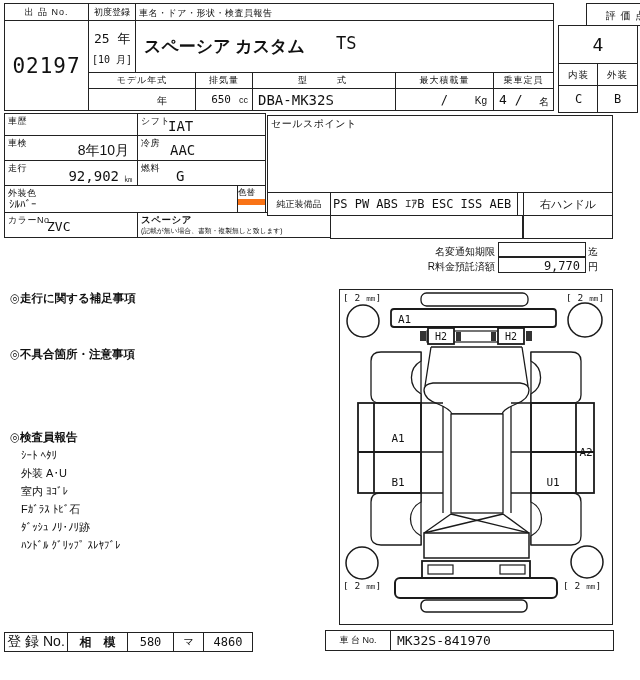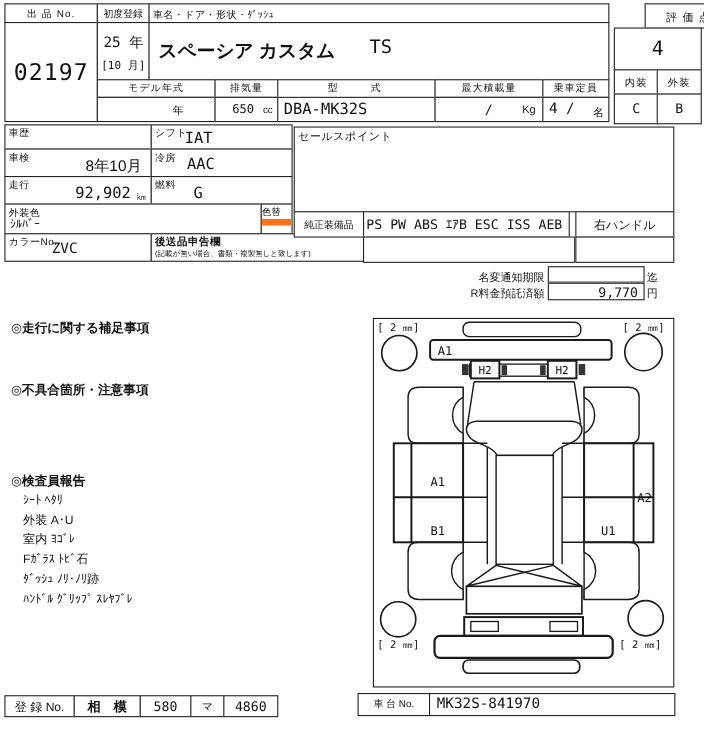--- a/index.html
+++ b/index.html
@@ -26,21 +26,21 @@
 
 <div class="cell" style="left:88px;top:3px;width:48px;height:18px;">
   <div class="tagc" style="top:2px;letter-spacing:0;">初度登録</div>
 </div>
 <div class="cell" style="left:88px;top:20px;width:48px;height:53px;">
   <div class="txt mono" style="left:5px;top:9px;font-size:13px;">25 年</div>
   <div class="txt mono" style="left:3px;top:32px;font-size:10px;">[10 月]</div>
 </div>
 
 <div class="cell" style="left:135px;top:3px;width:419px;height:18px;">
-  <div class="tag" style="top:3px;">車名・ドア・形状・ﾀﾞｯｼｭ</div>
+  <div class="tag" style="top:3px;">車名・ドア・形状・検査員報告</div>
 </div>
 <div class="cell" style="left:135px;top:20px;width:419px;height:53px;">
   <span class="txt" style="left:8px;top:14px;font-size:17px;font-weight:bold;">スペーシア カスタム</span>
   <span class="txt mono" style="left:200px;top:12px;font-size:17px;">TS</span>
 </div>
 
 <div class="cell" style="left:88px;top:72px;width:108px;height:17px;">
   <div class="tagc" style="top:1px;">モデル年式</div>
 </div>
 <div class="cell" style="left:88px;top:88px;width:108px;height:23px;">
@@ -127,21 +127,21 @@
   <span class="txt" style="left:4px;bottom:2px;font-size:11px;">ｼﾙﾊﾞｰ</span>
 </div>
 <div class="cell" style="left:237px;top:185px;width:29px;height:28px;">
   <div style="border-bottom:6px solid #f97316;height:13px;font-size:8.5px;line-height:13px;">色替</div>
 </div>
 <div class="cell" style="left:4px;top:212px;width:134px;height:26px;">
   <div class="tag">カラーNo.</div>
   <span class="txt mono" style="left:42px;top:6px;font-size:13px;">ZVC</span>
 </div>
 <div class="cell" style="left:137px;top:212px;width:194px;height:26px;">
-  <div class="tag" style="font-size:9.5px;font-weight:bold;">後送品申告欄</div>
+  <div class="tag" style="font-size:9.5px;font-weight:bold;">スペーシア</div>
   <div class="txt" style="left:3px;top:13px;font-size:6.8px;">(記載が無い場合、書類・複製無しと致します)</div>
 </div>
 
 <div class="cell" style="left:267px;top:115px;width:346px;height:78px;">
   <div class="tag" style="font-size:10px;">セールスポイント</div>
 </div>
 <div class="cell vcenter hcenter" style="left:267px;top:192px;width:64px;height:24px;">
   <span style="font-size:9px;">純正装備品</span>
 </div>
 <div class="cell vcenter" style="left:330px;top:192px;width:188px;height:24px;">
@@ -244,21 +244,21 @@
   <text x="441" y="340" font-size="10" text-anchor="middle">H2</text>
   <text x="511" y="340" font-size="10" text-anchor="middle">H2</text>
   <text x="398" y="442" font-size="11" text-anchor="middle">A1</text>
   <text x="398" y="486" font-size="11" text-anchor="middle">B1</text>
   <text x="586" y="456" font-size="11" text-anchor="middle">A2</text>
   <text x="553" y="486" font-size="11" text-anchor="middle">U1</text>
 </svg>
 </div>
 
 <div class="cell vcenter hcenter" style="left:4px;top:632px;width:64px;height:20px;">
-  <span style="font-size:11px;">登 録 No.</span>
+  <span style="font-size:14px;">登 録 No.</span>
 </div>
 <div class="cell vcenter hcenter" style="left:67px;top:632px;width:61px;height:20px;">
   <span style="font-size:12px;font-weight:bold;">相　模</span>
 </div>
 <div class="cell vcenter hcenter" style="left:127px;top:632px;width:47px;height:20px;align-items:center;">
   <span class="mono" style="font-size:12px;">580</span>
 </div>
 <div class="cell vcenter hcenter" style="left:173px;top:632px;width:31px;height:20px;">
   <span style="font-size:10px;">マ</span>
 </div>

